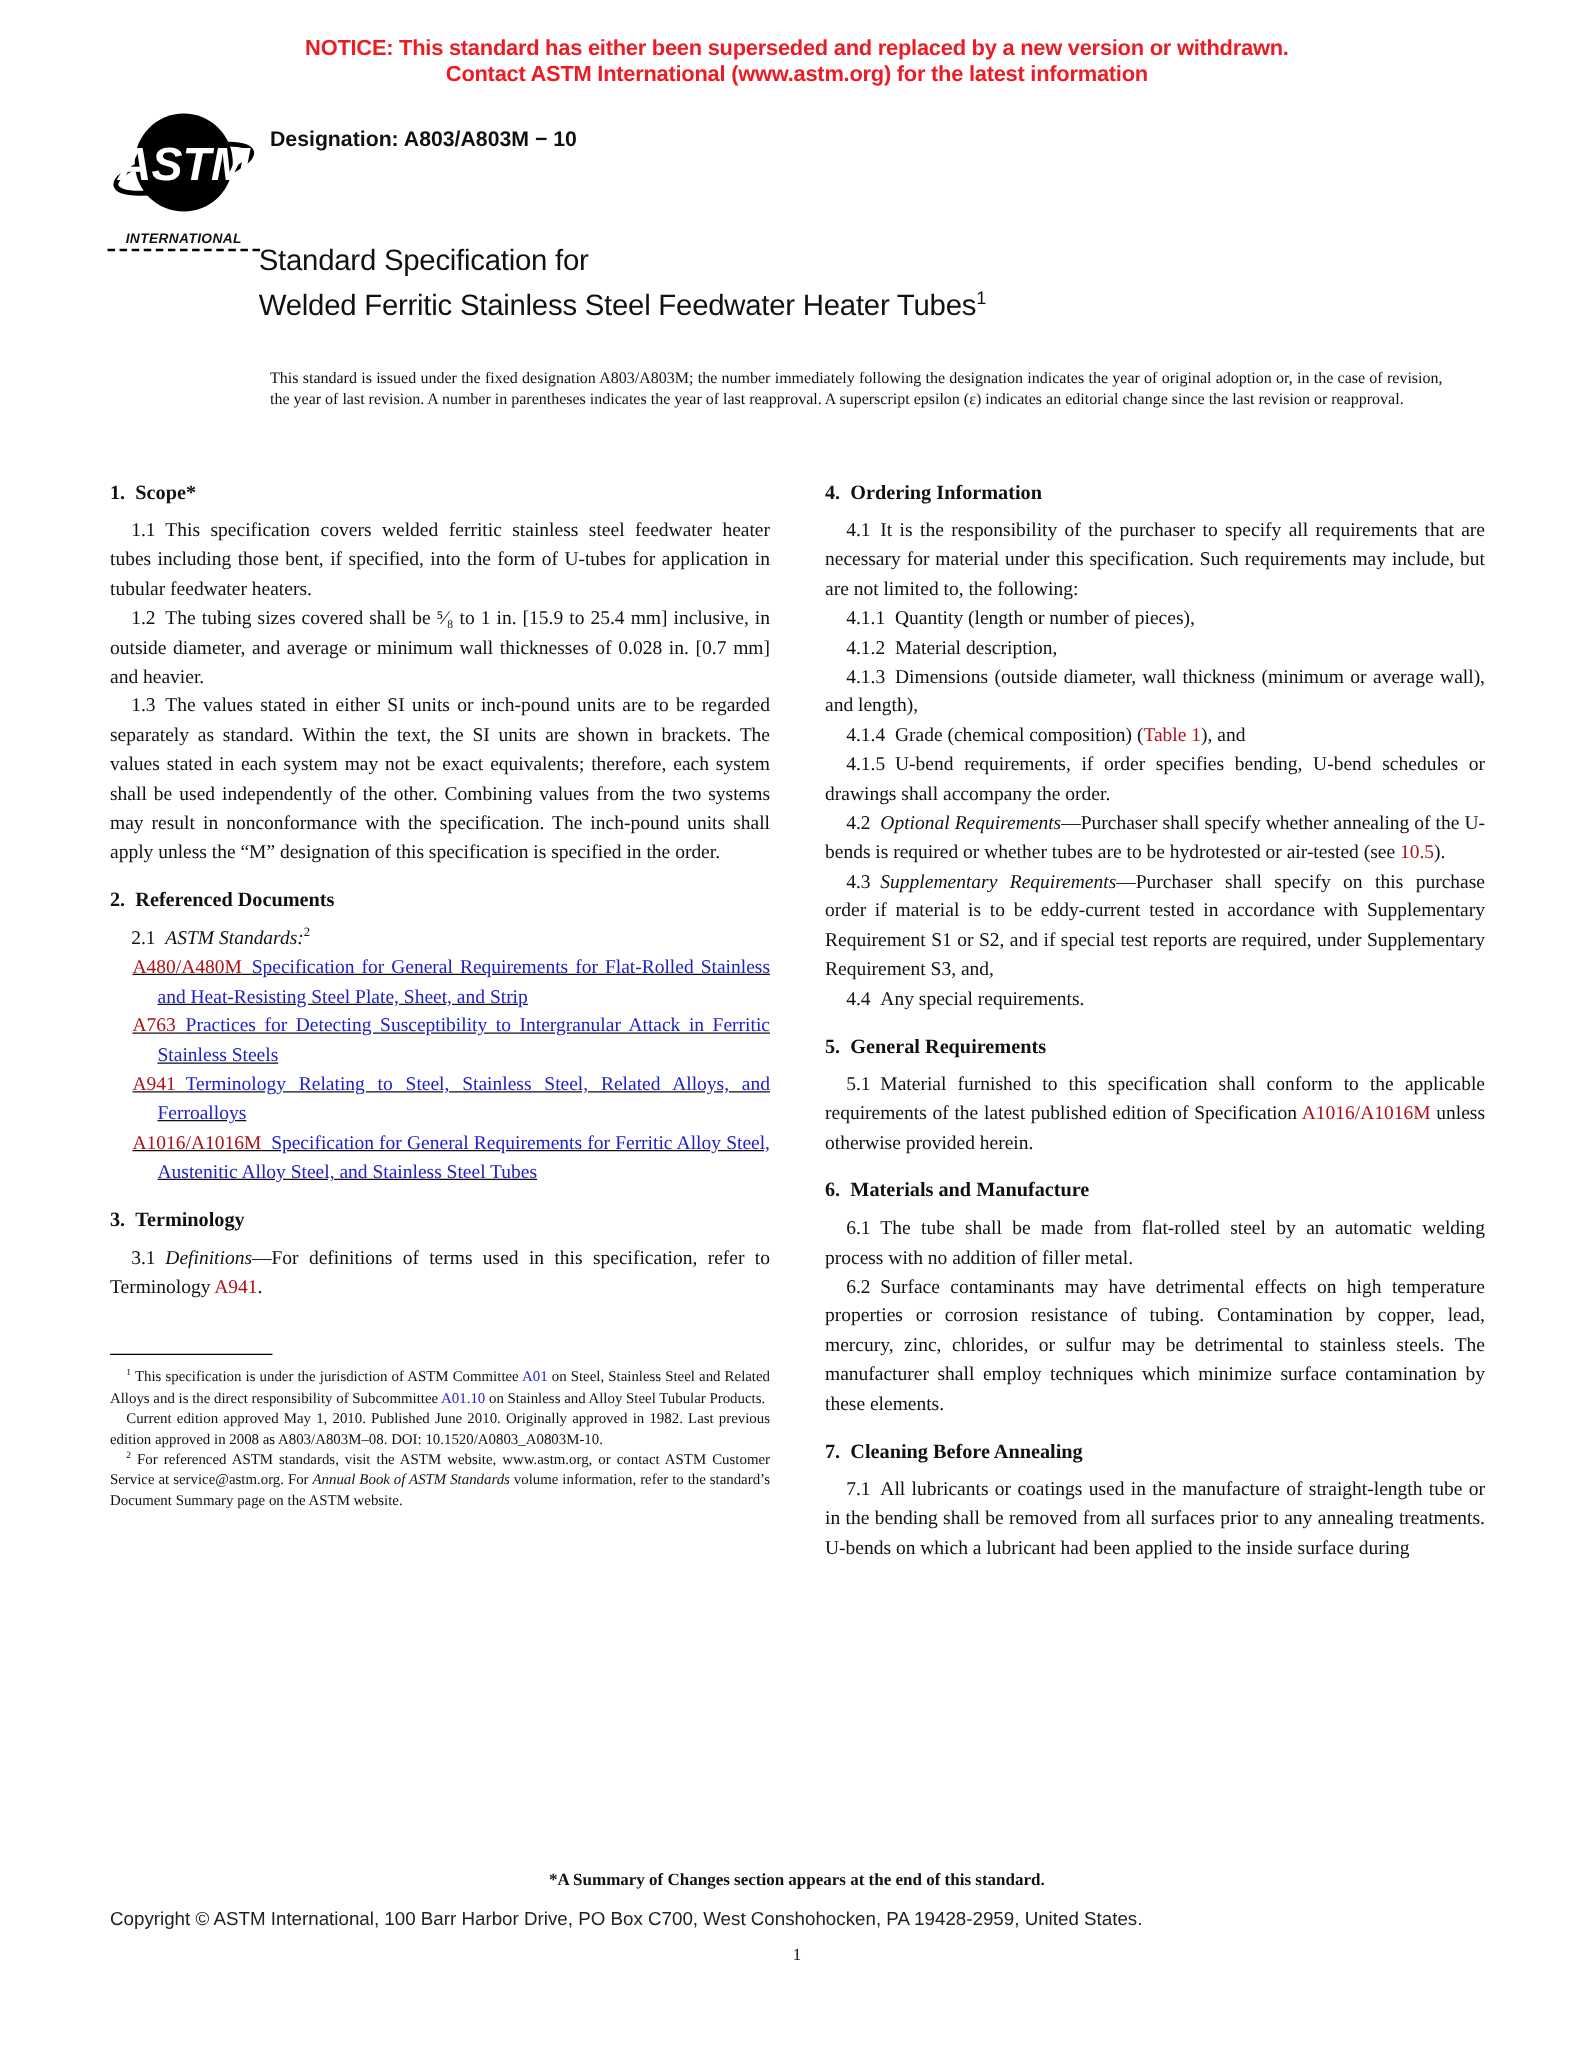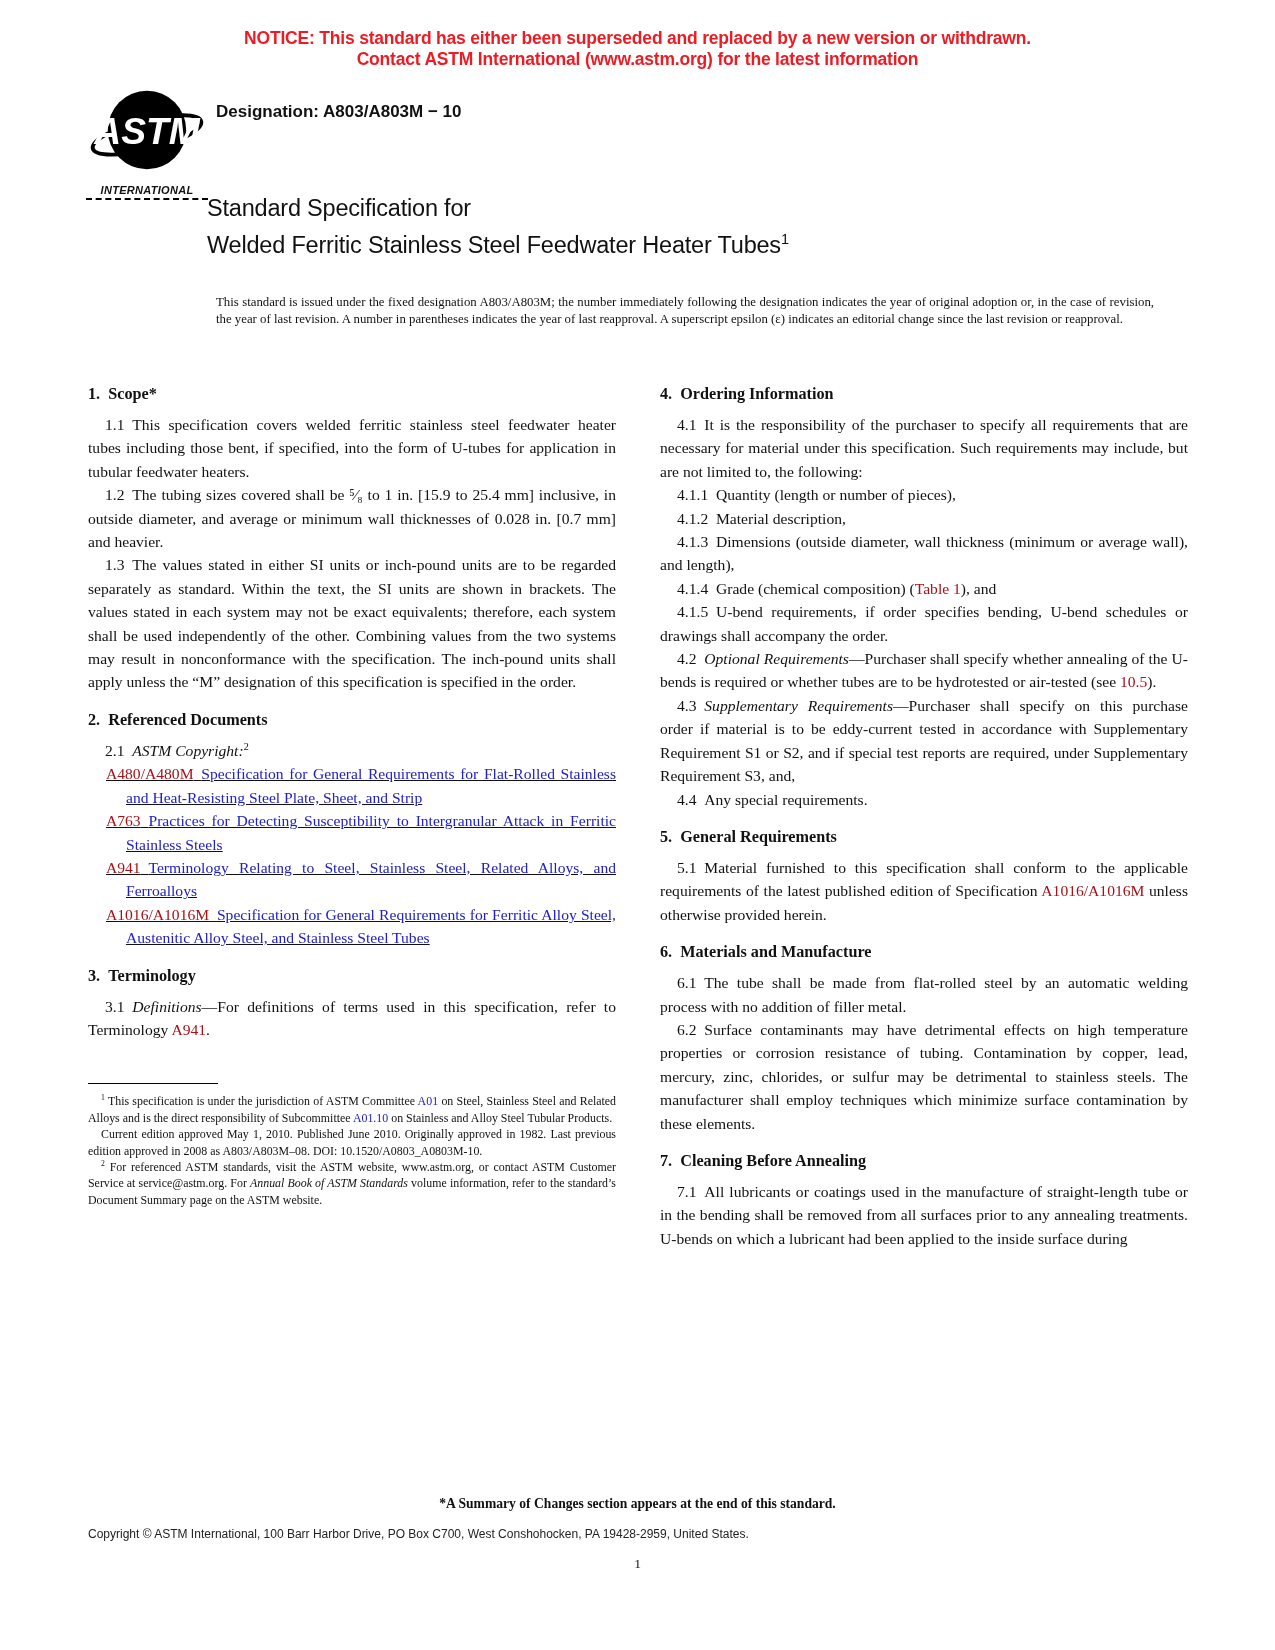--- a/index.html
+++ b/index.html
@@ -80,21 +80,21 @@
     text-align:justify;text-indent:13px;
   }
   
   .summary-note{
     position:absolute;left:0;right:0;top:1496px;
     text-align:center;font-weight:bold;font-size:13.6px;
   }
   .copyright{
     position:absolute;left:88px;top:1527px;width:1100px;
     font-family:"Liberation Sans", sans-serif;
-    font-size:12px;color:#222;
+    font-size:15px;color:#222;
   }
   .page-num{
     position:absolute;left:0;right:0;top:1556px;
     text-align:center;font-size:13.5px;
   }
 </style>
 </head>
 <body>
 
 <div id="page">
@@ -122,21 +122,21 @@
 
   <div class="issued">This standard is issued under the fixed designation A803/A803M; the number immediately following the designation indicates the year of original adoption or, in the case of revision, the year of last revision. A number in parentheses indicates the year of last reapproval. A superscript epsilon (ε) indicates an editorial change since the last revision or reapproval.</div>
 
   <div class="columns">
     <div class="col" id="left-col">
         <h3 class="sec-h">1. Scope*</h3>
         <p class="para"><span>1.1 This specification covers welded ferritic stainless steel feedwater heater tubes including those bent, if specified, into the form of U-tubes for application in tubular feedwater heaters.</span></p>
         <p class="para"><span>1.2 The tubing sizes covered shall be ⁵⁄₈ to 1 in. [15.9 to 25.4 mm] inclusive, in outside diameter, and average or minimum wall thicknesses of 0.028 in. [0.7 mm] and heavier.</span></p>
         <p class="para"><span>1.3 The values stated in either SI units or inch-pound units are to be regarded separately as standard. Within the text, the SI units are shown in brackets. The values stated in each system may not be exact equivalents; therefore, each system shall be used independently of the other. Combining values from the two systems may result in nonconformance with the specification. The inch-pound units shall apply unless the “M” designation of this specification is specified in the order.</span></p>
         <h3 class="sec-h">2. Referenced Documents</h3>
-        <p class="para"><span>2.1 </span><span class="s-i">ASTM Copyright:</span><sup class="s-sup">2</sup></p>
+        <p class="para"><span>2.1 </span><span class="s-i">ASTM Standards:</span><sup class="s-sup">2</sup></p>
         <p class="ref"><span class="s-red">A480/A480M</span><span> </span><span class="s-blue">Specification for General Requirements for Flat-Rolled Stainless and Heat-Resisting Steel Plate, Sheet, and Strip</span></p>
         <p class="ref"><span class="s-red">A763</span><span> </span><span class="s-blue">Practices for Detecting Susceptibility to Intergranular Attack in Ferritic Stainless Steels</span></p>
         <p class="ref"><span class="s-red">A941</span><span> </span><span class="s-blue">Terminology Relating to Steel, Stainless Steel, Related Alloys, and Ferroalloys</span></p>
         <p class="ref"><span class="s-red">A1016/A1016M</span><span> </span><span class="s-blue">Specification for General Requirements for Ferritic Alloy Steel, Austenitic Alloy Steel, and Stainless Steel Tubes</span></p>
         <h3 class="sec-h">3. Terminology</h3>
         <p class="para"><span>3.1 </span><span class="s-i">Definitions</span><span>—For definitions of terms used in this specification, refer to Terminology </span><span class="s-red">A941</span><span>.</span></p>
         <div class="fn-block">
           <div class="fn-rule"></div>
           <p class="footnote"><sup class="s-sup">1</sup><span> This specification is under the jurisdiction of ASTM Committee </span><span class="s-blue">A01</span><span> on Steel, Stainless Steel and Related Alloys and is the direct responsibility of Subcommittee </span><span class="s-blue">A01.10</span><span> on Stainless and Alloy Steel Tubular Products.</span></p>
           <p class="footnote"><span>Current edition approved May 1, 2010. Published June 2010. Originally approved in 1982. Last previous edition approved in 2008 as A803/A803M–08. DOI: 10.1520/A0803_A0803M-10.</span></p>

